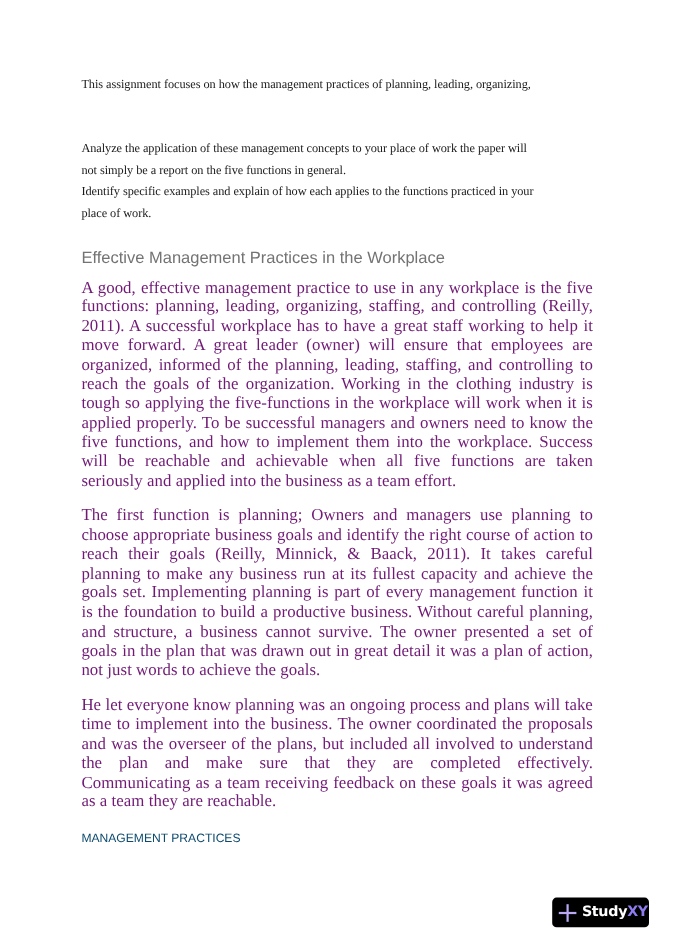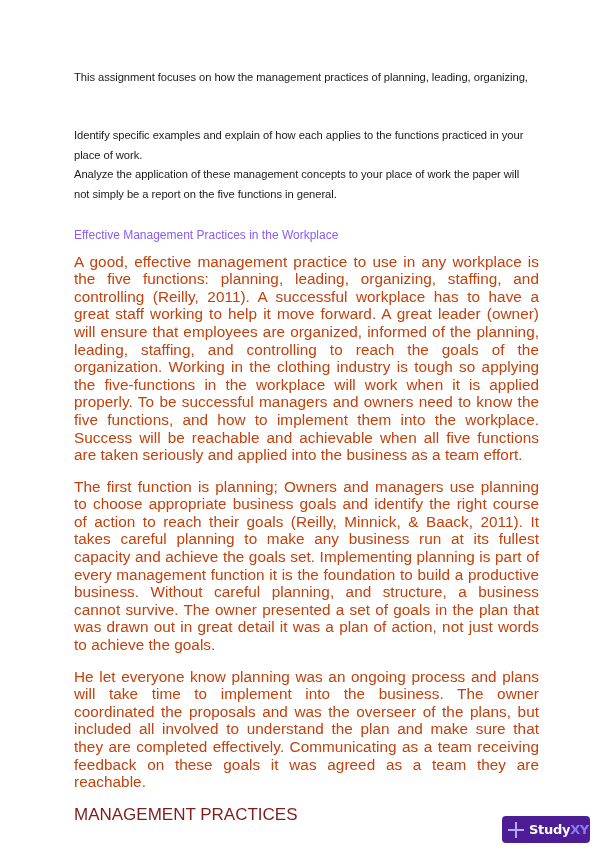--- a/index.html
+++ b/index.html
@@ -14,64 +14,64 @@
       overflow: hidden;
       color: #222222;
     }
     .page {
       position: absolute;
       left: 74px;
       top: 68px;
       width: 465px;
     }
     .instructions {
-      font-family: Liberation Sans, sans-serif;
+      font-family: Liberation Serif, serif;
       font-size: 11.2px;
       line-height: 19.6px;
       color: #1a1a1a;
       letter-spacing: -0.05px;
     }
     .instructions p {
       margin: 0;
     }
     .instructions .gap {
       height: 19px;
     }
     .doc-title {
       font-family: "Liberation Sans", sans-serif;
-      font-size: 12px;
+      font-size: 15px;
       line-height: 20px;
-      color: #8b5cf6;
+      color: #737373;
       margin: 20px 0 8px 0;
       font-weight: normal;
     }
     .body-para {
-      font-family: Liberation Sans, sans-serif;
+      font-family: Liberation Serif, serif;
       font-size: 15.3px;
       line-height: 17.6px;
-      color: #c2410c;
+      color: #701a75;
       text-align: justify;
       margin: 0 0 14px 0;
       letter-spacing: 0.05px;
     }
     .section-heading {
       font-family: "Liberation Sans", sans-serif;
-      font-size: 17px;
+      font-size: 11px;
       line-height: 20px;
-      color: #7f1d1d;
+      color: #0c4a6e;
       margin: 6px 0 0 0;
       font-weight: normal;
     }
     .badge {
       position: absolute;
       left: 502px;
       top: 816px;
       width: 88px;
       height: 27px;
-      background: #4c1d95;
+      background: #000000;
       border-radius: 4px;
       display: flex;
       align-items: center;
       padding-left: 6px;
       box-sizing: border-box;
       cursor: pointer;
     }
     .badge .plus {
       width: 16px;
       height: 16px;
@@ -111,26 +111,26 @@
 <body>
 
 <div class="page">
   <div class="instructions">
     <p>
       <span>This assignment focuses on how the management practices of planning, leading, organizing,</span><br>
       <br>
     </p>
     <div class="gap"></div>
     <p>
+      <span>Analyze the application of these management concepts to your place of work the paper will</span><br>
+      <span>not simply be a report on the five functions in general.</span>
+    </p>
+    <p>
       <span>Identify specific examples and explain of how each applies to the functions practiced in your</span><br>
       <span>place of work.</span>
-    </p>
-    <p>
-      <span>Analyze the application of these management concepts to your place of work the paper will</span><br>
-      <span>not simply be a report on the five functions in general.</span>
     </p>
   </div>
 
   <h2 class="doc-title">Effective Management Practices in the Workplace</h2>
 
   <p class="body-para">A good, effective management practice to use in any workplace is the five functions: planning, leading, organizing, staffing, and controlling (Reilly, 2011). A successful workplace has to have a great staff working to help it move forward. A great leader (owner) will ensure that employees are organized, informed of the planning, leading, staffing, and controlling to reach the goals of the organization. Working in the clothing industry is tough so applying the five-functions in the workplace will work when it is applied properly. To be successful managers and owners need to know the five functions, and how to implement them into the workplace. Success will be reachable and achievable when all five functions are taken seriously and applied into the business as a team effort.</p>
   <p class="body-para">The first function is planning; Owners and managers use planning to choose appropriate business goals and identify the right course of action to reach their goals (Reilly, Minnick, &amp; Baack, 2011). It takes careful planning to make any business run at its fullest capacity and achieve the goals set. Implementing planning is part of every management function it is the foundation to build a productive business. Without careful planning, and structure, a business cannot survive. The owner presented a set of goals in the plan that was drawn out in great detail it was a plan of action, not just words to achieve the goals.</p>
   <p class="body-para">He let everyone know planning was an ongoing process and plans will take time to implement into the business. The owner coordinated the proposals and was the overseer of the plans, but included all involved to understand the plan and make sure that they are completed effectively. Communicating as a team receiving feedback on these goals it was agreed as a team they are reachable.</p>
 
   <h3 class="section-heading">MANAGEMENT PRACTICES</h3>

